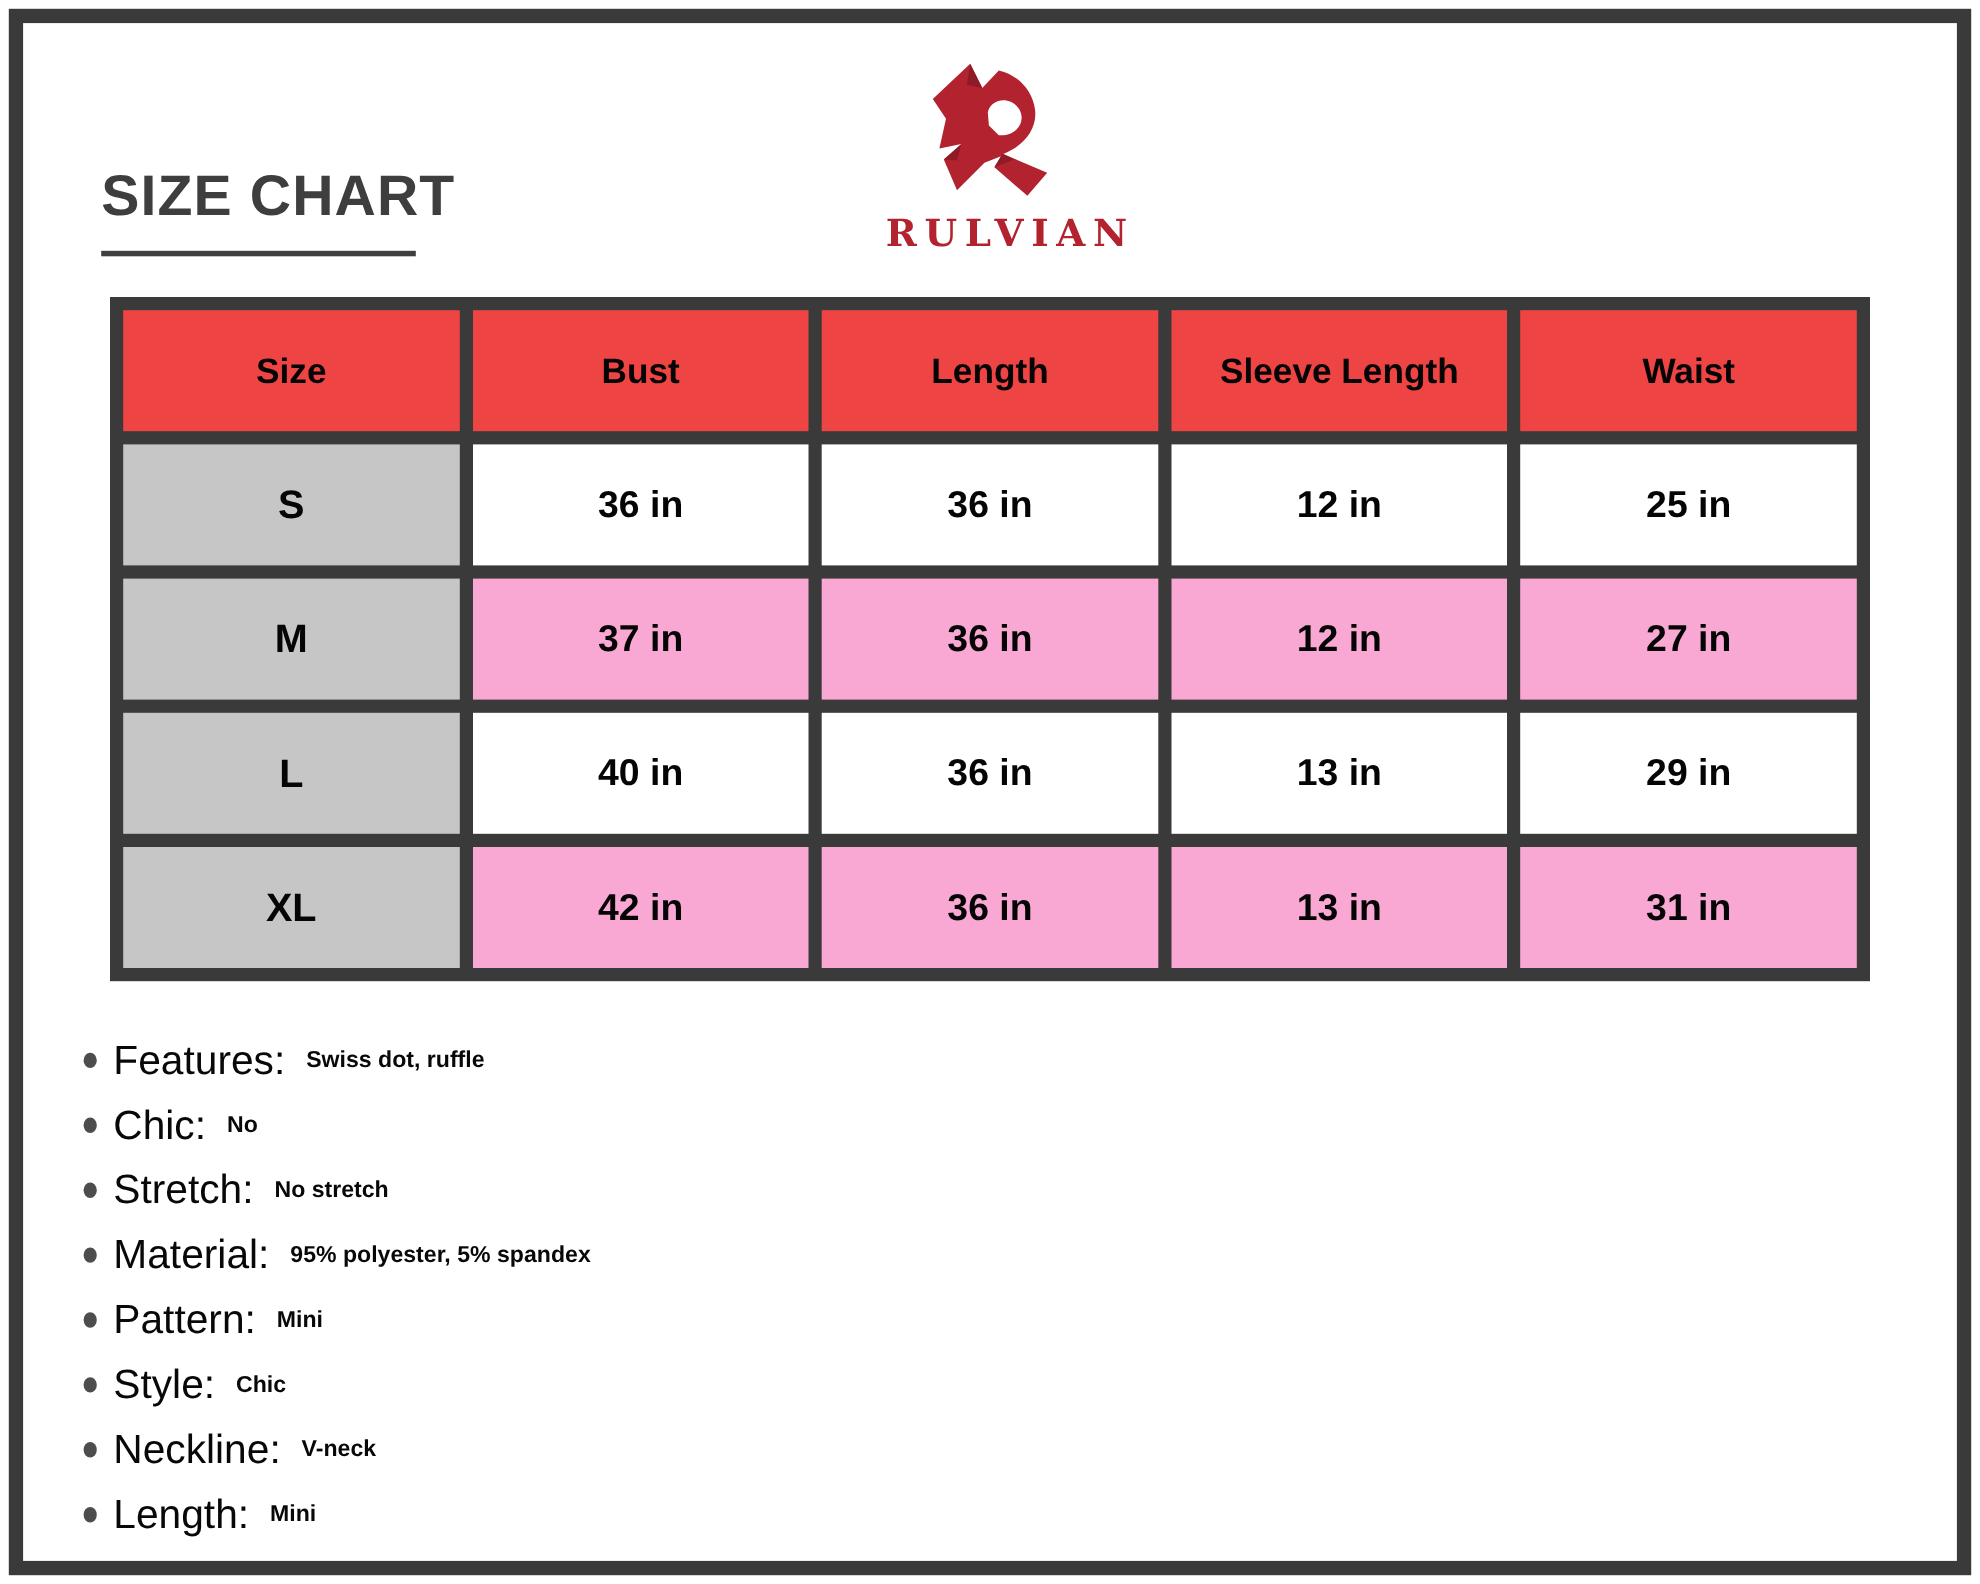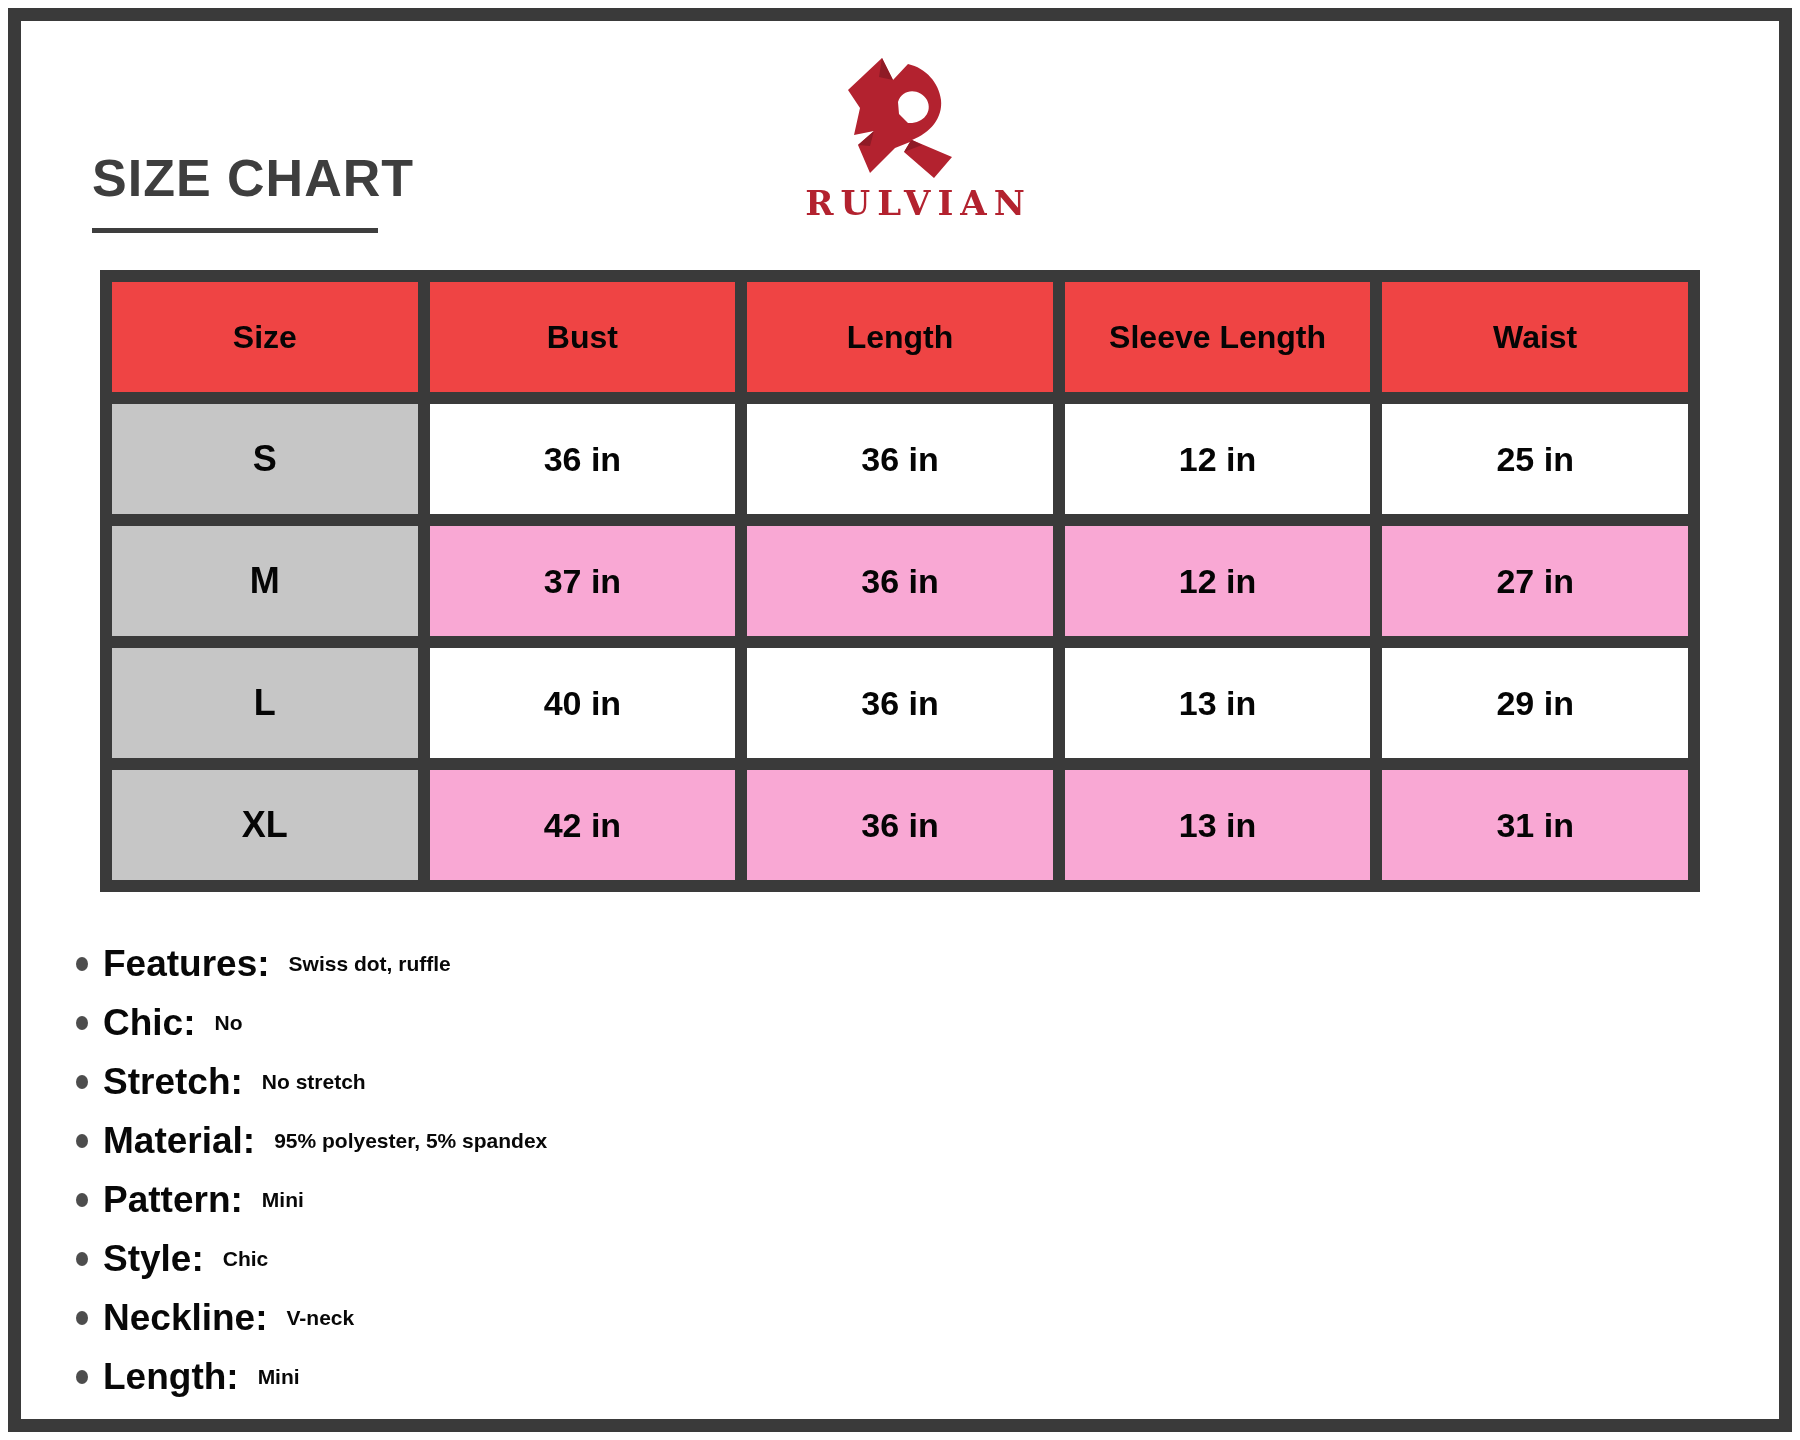--- a/index.html
+++ b/index.html
@@ -45,21 +45,21 @@
     text-align: center;
   }
   .logo svg { display: block; margin: 0 auto; }
   .brand-name {
     font-family: "DejaVu Serif", serif;
     font-weight: bold;
     font-size: 34px;
     letter-spacing: 7px;
     color: #b3222f;
     white-space: nowrap;
-    margin-top: 3px;
+    margin-top: 13px;
     margin-left: 7px; 
   }
 
   
   table.size-table {
     position: absolute;
     left: 100px; top: 270px;
     width: 1600px;
     table-layout: fixed;
     border-collapse: separate;
@@ -105,21 +105,21 @@
   }
   .dot {
     width: 12px; height: 14px;
     border-radius: 50%;
     background: #4d4d4d;
     margin-right: 15px;
     flex: 0 0 auto;
   }
   .detail-label {
     font-size: 37px;
-    font-weight: bold;
+    font-weight: normal;
     color: #080808;
     white-space: nowrap;
   }
   .detail-value {
     font-size: 21px;
     font-weight: bold;
     color: #080808;
     margin-left: 19px;
     white-space: nowrap;
   }

